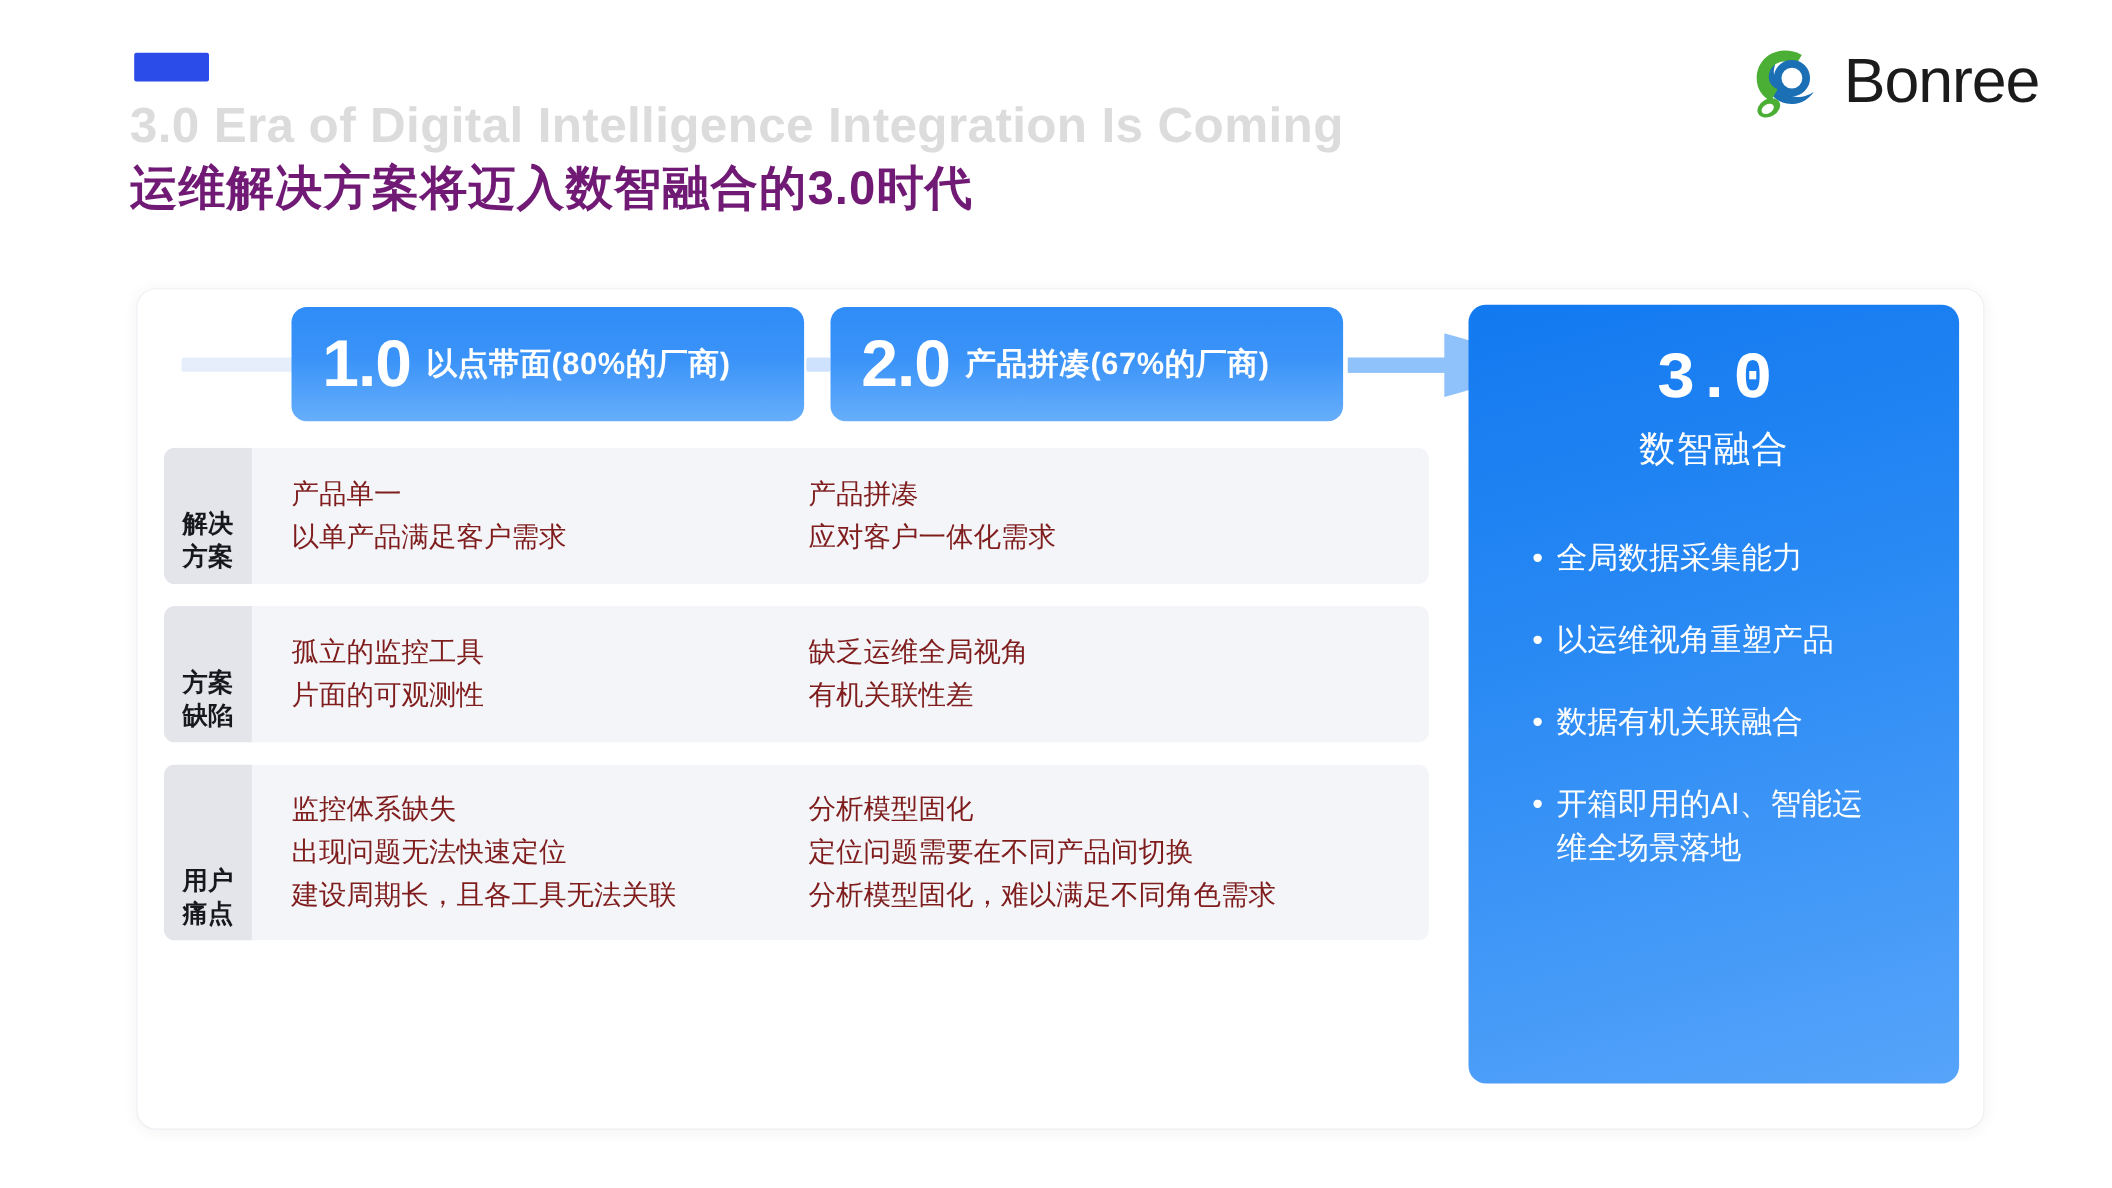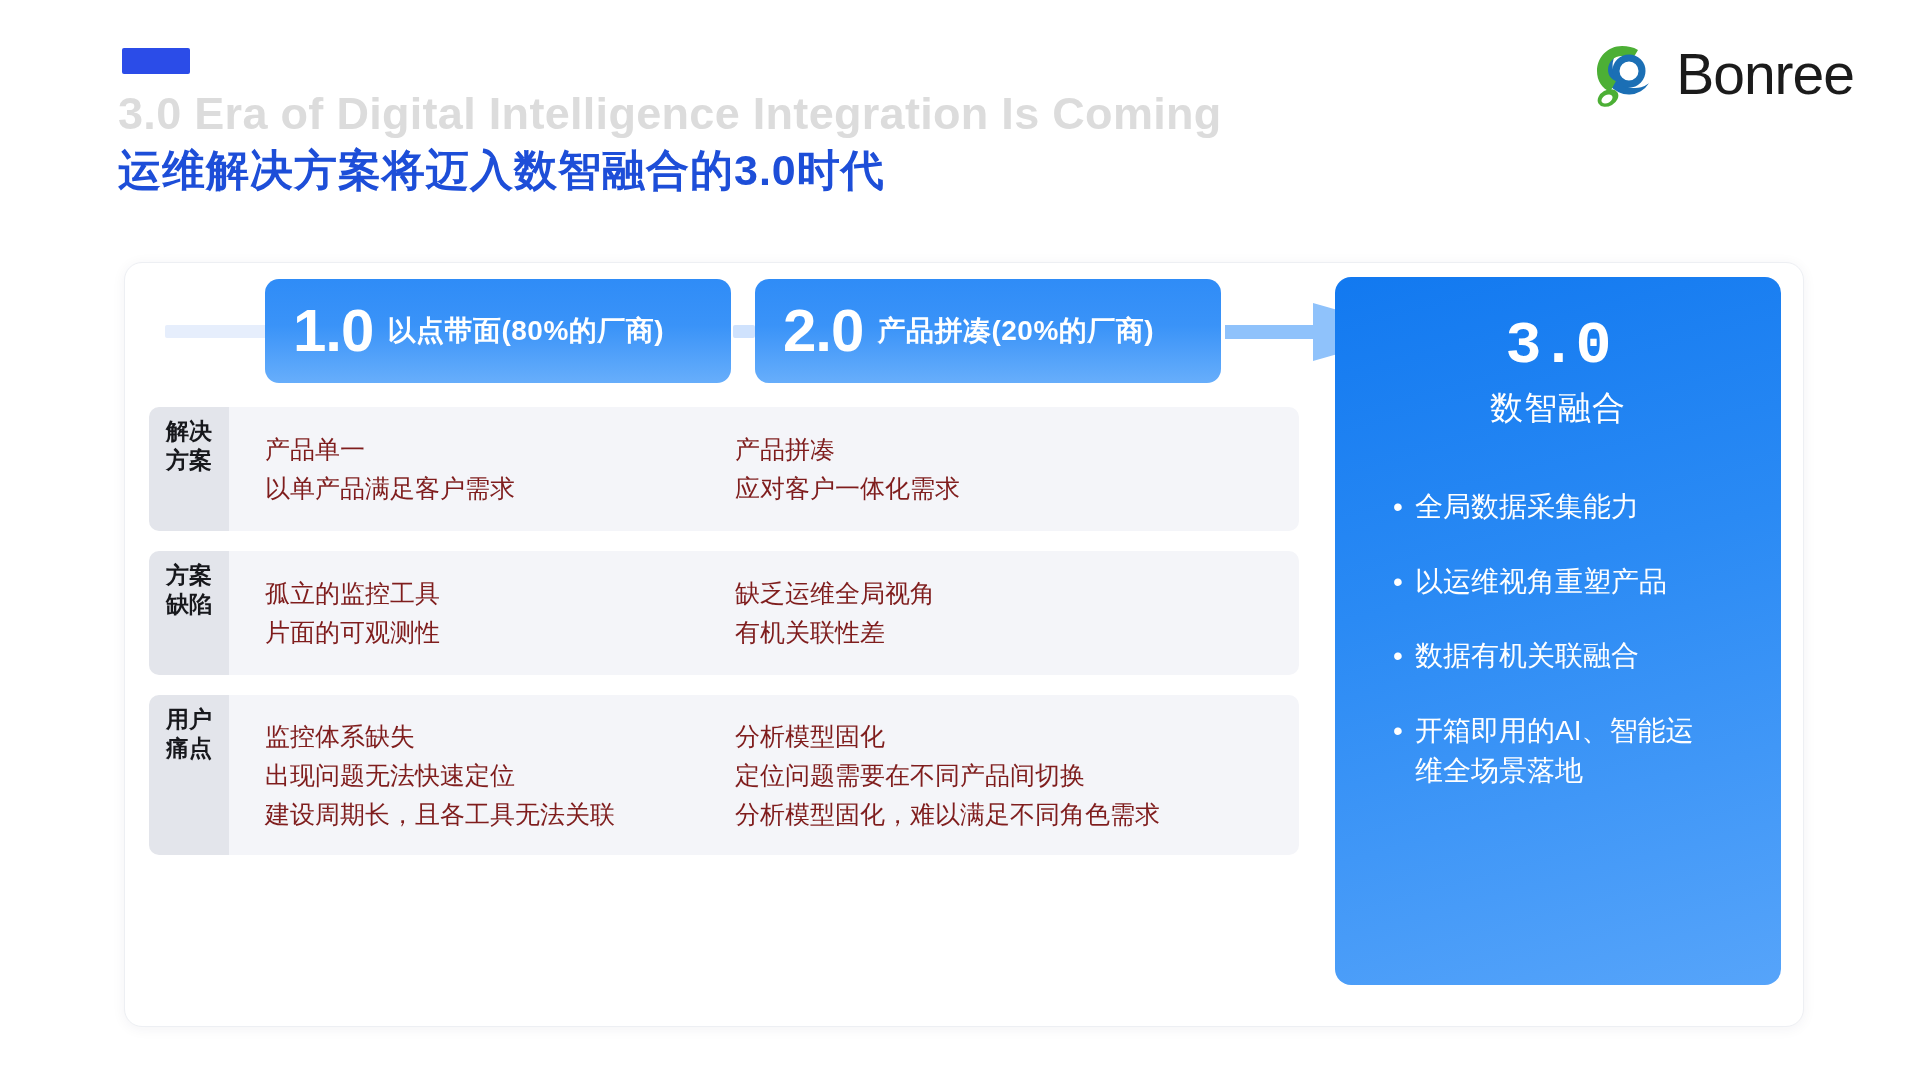--- a/index.html
+++ b/index.html
@@ -16,21 +16,21 @@
     position: absolute; left: 122px; top: 48px;
     width: 68px; height: 26px; background: #2b4ce8; border-radius: 2px;
   }
   .title-en {
     position: absolute; left: 118px; top: 88px;
     font-size: 45px; font-weight: 700; letter-spacing: 0.3px;
     color: #dcdcdc; white-space: nowrap;
   }
   .title-cn {
     position: absolute; left: 118px; top: 142px;
-    font-size: 43px; font-weight: 700; color: #1d4ed8;
+    font-size: 43px; font-weight: 700; color: #701a75;
     letter-spacing: 1px; white-space: nowrap;
   }
 
   
   .logo { position: absolute; right: 66px; top: 38px; display: flex; align-items: center; gap: 16px; }
   .logo-mark { width: 72px; height: 72px; display: block; }
   .logo-text { font-size: 57px; font-weight: 500; color: #1b1b1b; letter-spacing: -1px; line-height: 1; }
 
   
   .card {
@@ -61,21 +61,21 @@
   .badge-num { font-size: 60px; font-weight: 700; letter-spacing: -1px; line-height: 1; }
   .badge-label { font-size: 28px; font-weight: 700; margin-left: 14px; letter-spacing: .5px; }
 
   .arrow-wrap { position: absolute; left: 1100px; top: 40px; width: 190px; height: 58px; }
 
   
   .rows { position: absolute; left: 24px; top: 144px; width: 1150px; }
   .row { display: flex; margin-bottom: 20px; border-radius: 10px; overflow: hidden; }
   .row-label {
     width: 80px; flex: none; background: #e3e5eb;
-    display: flex; align-items: flex-start; justify-content: center;
+    display: flex; align-items: flex-end; justify-content: center;
     font-size: 23px; font-weight: 700; color: #17181c; line-height: 1.28;
     text-align: center; padding: 10px 0;
   }
   .row-label span { display: block; width: 52px; word-break: break-all; }
   .row-body {
     flex: 1; background: #f4f5f9; display: flex;
     padding: 22px 0 22px 36px; min-height: 124px; align-items: center;
   }
   .col { width: 470px; flex: none; }
   .col p { font-size: 25px; color: #7f1d1d; line-height: 1.55; white-space: nowrap; }
@@ -122,21 +122,21 @@
       <div class="tl-line-left"></div>
       <div class="tl-line-mid"></div>
 
       <div class="badge badge-1">
         <span class="badge-num">1.0</span>
         <span class="badge-label">以点带面(80%的厂商)</span>
       </div>
 
       <div class="badge badge-2">
         <span class="badge-num">2.0</span>
-        <span class="badge-label">产品拼凑(20%的厂商)</span>
+        <span class="badge-label">产品拼凑(67%的厂商)</span>
       </div>
 
       <div class="arrow-wrap">
         <svg viewBox="0 0 190 58" width="190" height="58">
           <rect x="0" y="22" width="120" height="14" fill="#8fc2fb"></rect>
           <path d="M88 0 L190 29 L88 58 Z" fill="#8fc2fb"></path>
         </svg>
       </div>
     </div>
 

